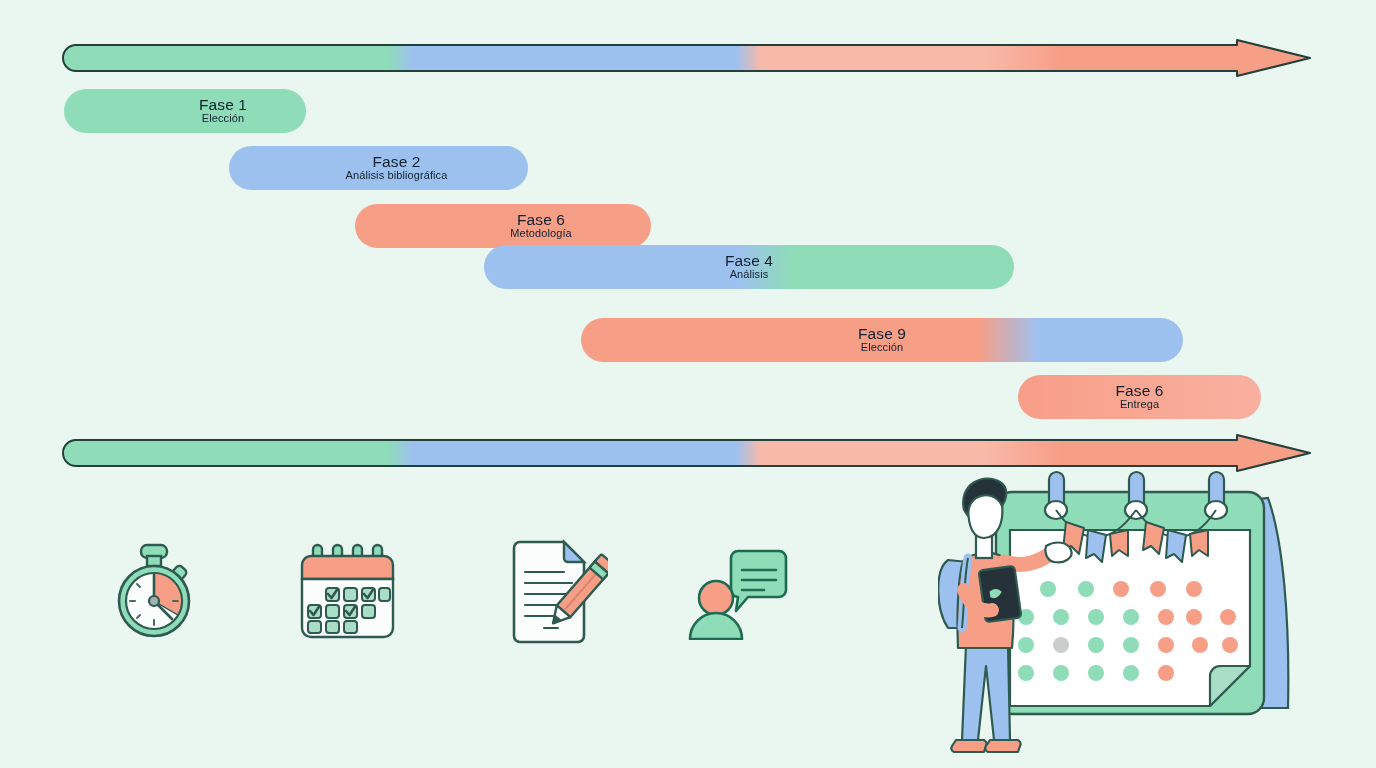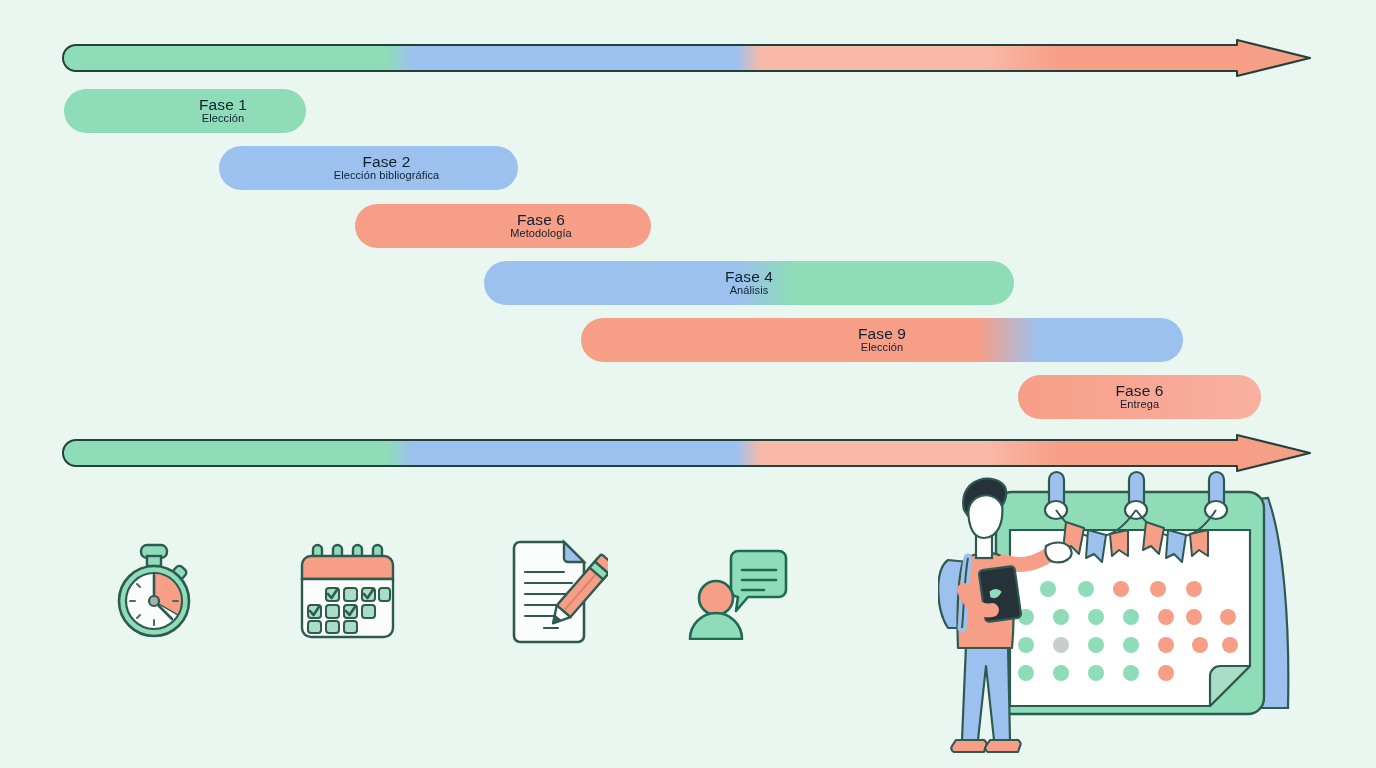--- a/index.html
+++ b/index.html
@@ -95,33 +95,33 @@
     </svg>
   </div>
 
   <div id="phase-layer">
       <div class="phase-pill" style="left: 64px; top: 89px; width: 242px; background: linear-gradient(90deg, rgb(142, 220, 184) 0%, rgb(142, 220, 184) 100%);">
         <div class="pill-inner" style="--label-shift: 38px;">
           <div class="pill-title">Fase 1</div>
           <div class="pill-sub">Elección</div>
         </div>
       </div>
-      <div class="phase-pill" style="left: 219px; top: 146px; width: 299px; background: linear-gradient(90deg, rgb(157, 193, 239) 0%, rgb(157, 193, 239) 100%);">
+      <div class="phase-pill" style="left: 229px; top: 146px; width: 299px; background: linear-gradient(90deg, rgb(157, 193, 239) 0%, rgb(157, 193, 239) 100%);">
         <div class="pill-inner" style="--label-shift: 18px;">
           <div class="pill-title">Fase 2</div>
-          <div class="pill-sub">Elección bibliográfica</div>
+          <div class="pill-sub">Análisis bibliográfica</div>
         </div>
       </div>
       <div class="phase-pill" style="left: 355px; top: 204px; width: 296px; background: linear-gradient(90deg, rgb(247, 158, 135) 0%, rgb(247, 158, 135) 100%);">
         <div class="pill-inner" style="--label-shift: 38px;">
           <div class="pill-title">Fase 6</div>
           <div class="pill-sub">Metodología</div>
         </div>
       </div>
-      <div class="phase-pill" style="left: 484px; top: 261px; width: 530px; background: linear-gradient(90deg, rgb(157, 193, 239) 0%, rgb(157, 193, 239) 48%, rgb(142, 220, 184) 58%, rgb(142, 220, 184) 100%);">
+      <div class="phase-pill" style="left: 484px; top: 245px; width: 530px; background: linear-gradient(90deg, rgb(157, 193, 239) 0%, rgb(157, 193, 239) 48%, rgb(142, 220, 184) 58%, rgb(142, 220, 184) 100%);">
         <div class="pill-inner" style="--label-shift: 0px;">
           <div class="pill-title">Fase 4</div>
           <div class="pill-sub">Análisis</div>
         </div>
       </div>
       <div class="phase-pill" style="left: 581px; top: 318px; width: 602px; background: linear-gradient(90deg, rgb(247, 158, 135) 0%, rgb(247, 158, 135) 66%, rgb(157, 193, 239) 76%, rgb(157, 193, 239) 100%);">
         <div class="pill-inner" style="--label-shift: 0px;">
           <div class="pill-title">Fase 9</div>
           <div class="pill-sub">Elección</div>
         </div>

